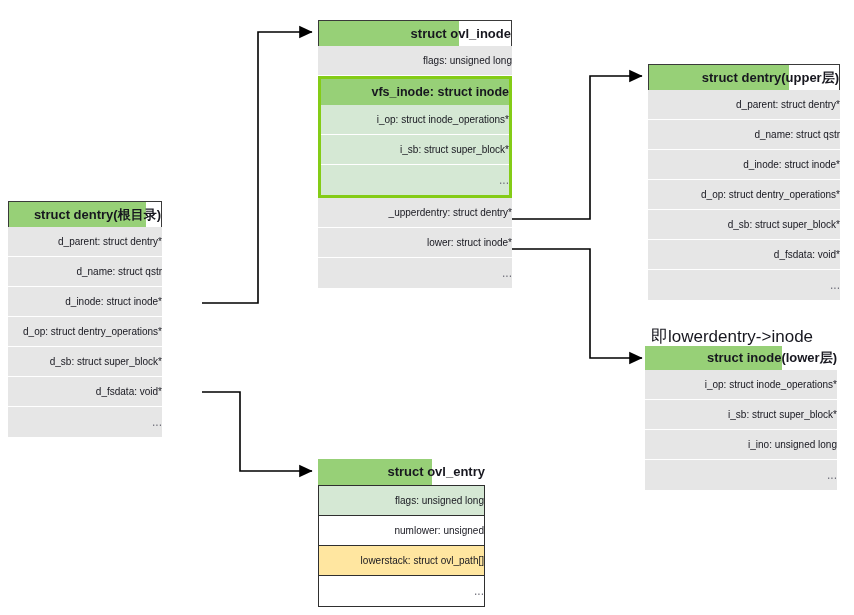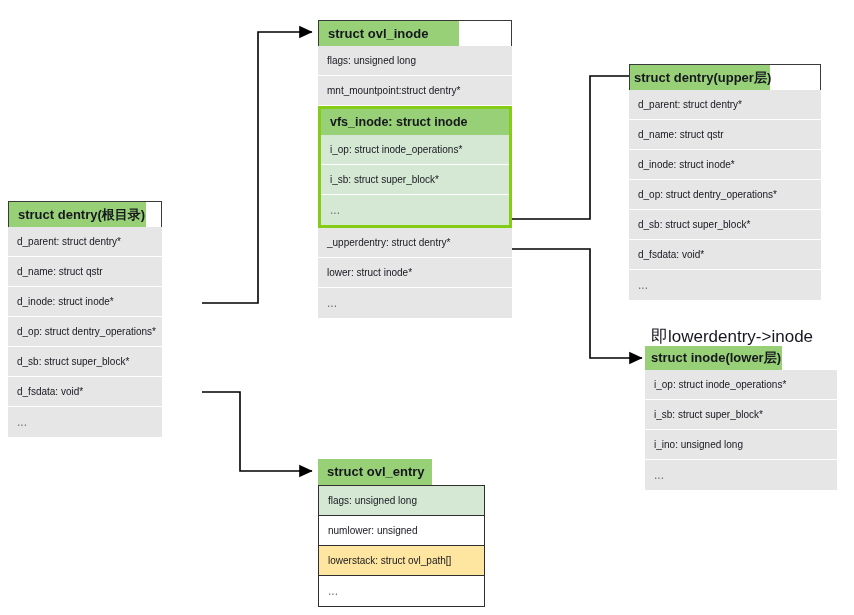--- a/index.html
+++ b/index.html
@@ -7,21 +7,21 @@
     width:854px;height:615px;
     background:#ffffff;
     font-family:"Liberation Sans","DejaVu Sans",sans-serif;
     position:relative;
     overflow:hidden;
     color:#1a1a2e;
   }
   .canvas{position:absolute;left:0;top:0;width:854px;height:615px;}
 
   
-  .box{position:absolute;box-sizing:border-box;}
+  .box{position:absolute;box-sizing:border-box;text-align:right;}
   .box-title{
     position:relative;
     box-sizing:border-box;
     height:26px;
     line-height:26px;
     font-size:13px;
     font-weight:bold;
     color:#17171f;
     background:#ffffff;
     border:1px solid #3a3a3a;
@@ -132,36 +132,35 @@
     </div>
   </div>
 
   <div class="box" style="left:318px;top:20px;width:194px;">
     <div class="box-title">
       <span class="tfill" style="width:140px;"></span>
       <span class="tlabel">struct ovl_inode</span>
     </div>
     <div class="rows">
       <div class="row">flags: unsigned long</div>
-      <div class="row">mnt_mountpoint:struct dentry*</div>
 
       <div class="inner">
         <div class="inner-title">vfs_inode: struct inode</div>
         <div class="row">i_op: struct inode_operations*</div>
         <div class="row">i_sb: struct super_block*</div>
         <div class="row last dots">...</div>
       </div>
 
       <div class="row">_upperdentry: struct dentry*</div>
       <div class="row">lower: struct inode*</div>
       <div class="row last dots">...</div>
     </div>
   </div>
 
-  <div class="box" style="left:629px;top:64px;width:192px;">
+  <div class="box" style="left:648px;top:64px;width:192px;">
     <div class="box-title">
       <span class="tfill" style="width:140px;"></span>
       <span class="tlabel" style="padding-left:4px;">struct dentry(upper层)</span>
     </div>
     <div class="rows">
       <div class="row">d_parent: struct dentry*</div>
       <div class="row">d_name: struct qstr</div>
       <div class="row">d_inode: struct inode*</div>
       <div class="row">d_op: struct dentry_operations*</div>
       <div class="row">d_sb: struct super_block*</div>

